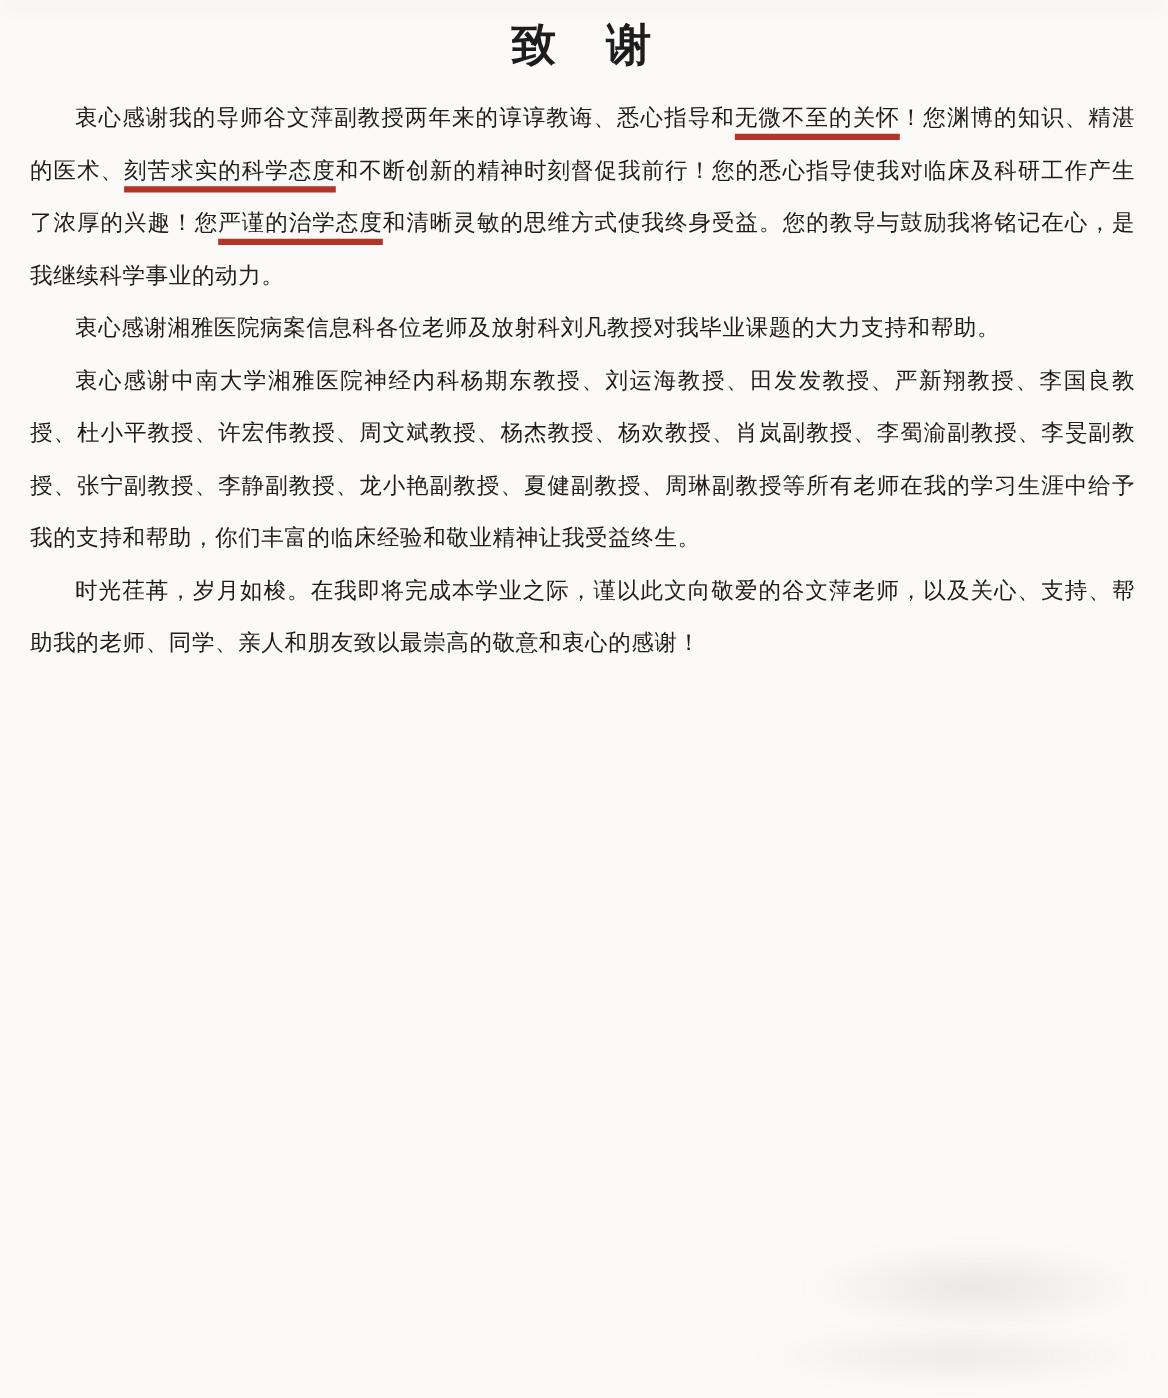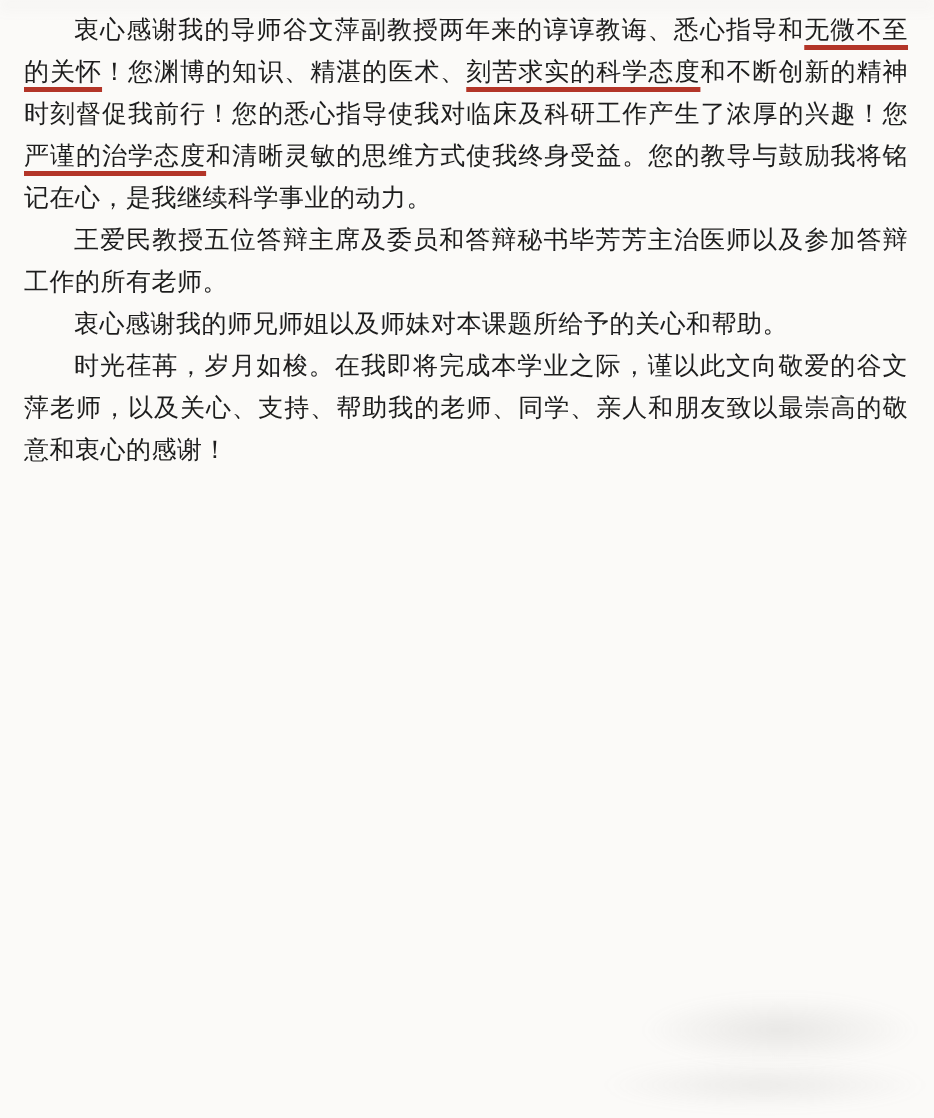--- a/index.html
+++ b/index.html
@@ -22,21 +22,21 @@
   }
   .title {
     font-size: 36px;
     font-weight: 700;
     text-align: center;
     margin: 4px 0 12px 0;
     letter-spacing: 2px;
     color: var(--ink, #111);
   }
   .para {
-    font-size: 25px;
+    font-size: 18px;
     line-height: 42px;
     text-align: justify;
     text-indent: 2em;
     margin: 0;
     font-weight: 500;
     letter-spacing: 0.5px;
   }
   .red-underline {
     text-decoration: underline;
     text-decoration-color: var(--accent, #b33528);
@@ -67,19 +67,20 @@
   }
 </style>
 </head>
 <body>
 
 <div class="smudge smudge-a"></div>
 <div class="smudge smudge-b"></div>
 <div class="smudge smudge-c"></div>
 
 <div class="doc">
+  <h1 class="title">致　谢</h1>
   <div>
       <p class="para"><span>衷心感谢我的导师谷文萍副教授两年来的谆谆教诲、悉心指导和</span><span class="red-underline">无微不至的关怀</span><span>！您渊博的知识、精湛的医术、</span><span class="red-underline">刻苦求实的科学态度</span><span>和不断创新的精神时刻督促我前行！您的悉心指导使我对临床及科研工作产生了浓厚的兴趣！您</span><span class="red-underline">严谨的治学态度</span><span>和清晰灵敏的思维方式使我终身受益。您的教导与鼓励我将铭记在心，是我继续科学事业的动力。</span></p>
-      <p class="para"><span>王爱民教授五位答辩主席及委员和答辩秘书毕芳芳主治医师以及参加答辩工作的所有老师。</span></p>
-      <p class="para"><span>衷心感谢我的师兄师姐以及师妹对本课题所给予的关心和帮助。</span></p>
+      <p class="para"><span>衷心感谢湘雅医院病案信息科各位老师及放射科刘凡教授对我毕业课题的大力支持和帮助。</span></p>
+      <p class="para"><span>衷心感谢中南大学湘雅医院神经内科杨期东教授、刘运海教授、田发发教授、严新翔教授、李国良教授、杜小平教授、许宏伟教授、周文斌教授、杨杰教授、杨欢教授、肖岚副教授、李蜀渝副教授、李旻副教授、张宁副教授、李静副教授、龙小艳副教授、夏健副教授、周琳副教授等所有老师在我的学习生涯中给予我的支持和帮助，你们丰富的临床经验和敬业精神让我受益终生。</span></p>
       <p class="para"><span>时光荏苒，岁月如梭。在我即将完成本学业之际，谨以此文向敬爱的谷文萍老师，以及关心、支持、帮助我的老师、同学、亲人和朋友致以最崇高的敬意和衷心的感谢！</span></p>
     </div>
 </div>
 
 </body></html>

